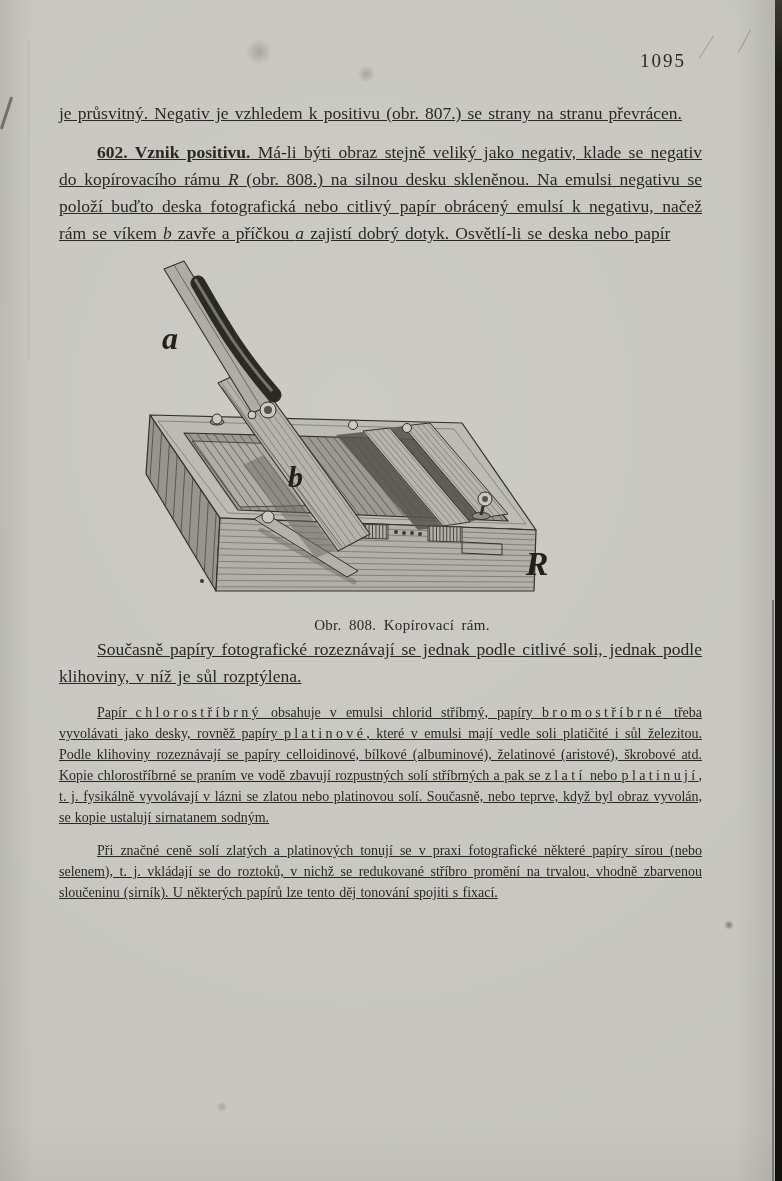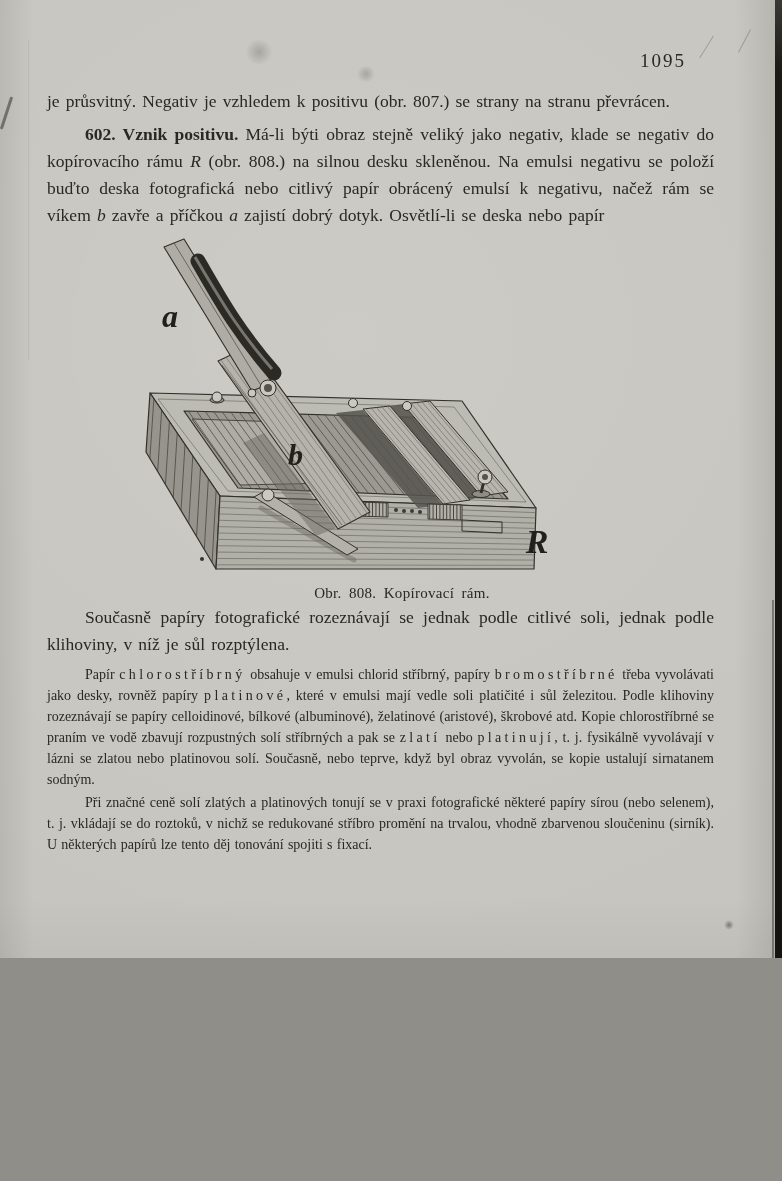--- a/index.html
+++ b/index.html
@@ -1,44 +1,44 @@
 <!DOCTYPE html>
 <html><head>
 <meta charset="utf-8">
 <style>
   html,body{margin:0;padding:0;background:#8f8e89;}
   .page{
-    position:relative; width:782px; height:958px; overflow:hidden;
+    position:relative; width:782px; height:1181px; overflow:hidden;
     background:
       linear-gradient(90deg, rgba(60,58,52,.10), rgba(60,58,52,0) 34px),
       linear-gradient(270deg, rgba(60,58,52,.14), rgba(60,58,52,0) 46px),
       linear-gradient(0deg, rgba(60,58,52,.05), rgba(60,58,52,0) 60px),
       radial-gradient(120% 90% at 45% 35%, rgba(255,255,255,.10), rgba(0,0,0,0) 75%),
       #c6c5bf;
     font-family:"Liberation Serif","DejaVu Serif",serif;
     color:#2a2823;
   }
   .page-number{
     position:absolute; top:50px; right:96px;
     font-size:19px; letter-spacing:2px; color:#2a2823;
   }
   .text-col{
     position:absolute; left:47px; top:0; width:667px; padding-top:88px;
   }
-  .para{margin:0; text-align:justify; hyphens:none;}
+  .para{margin:12px; text-align:justify; hyphens:none;text-decoration:underline;}
   .para.body{font-size:17.5px; line-height:27px; word-spacing:.10em;}
   .para.small{font-size:14px; line-height:21px; word-spacing:.05em;}
   .para.indent{text-indent:38px;}
   .mt2{margin-top:2px}.mt6{margin-top:6px}.mt12{margin-top:12px}
   .run-bold{font-weight:700;}
   .run-italic{font-style:italic;}
   .run-spaced{letter-spacing:.24em;}
   figure.fig{margin:8px 0 0 93px; width:524px;}
   figcaption{
-    width:524px; margin-top:6px; text-align:center;
+    width:524px; margin-top:16px; text-align:center;
     font-size:15px; letter-spacing:.02em; word-spacing:.22em; color:#2a2823;
   }
   .fig-label{
     font-family:"Liberation Serif","DejaVu Serif",serif;
     font-style:italic; font-weight:700; fill:#21201b;
   }
   
   .scan-edge-right{position:absolute; right:0; top:0; width:7px; height:1181px;
     background:linear-gradient(180deg,#3a3933 0%,#1b1a15 6%,#12110d 100%);}
   .scan-edge-inner{position:absolute; right:8px; top:600px; width:2px; height:581px;

